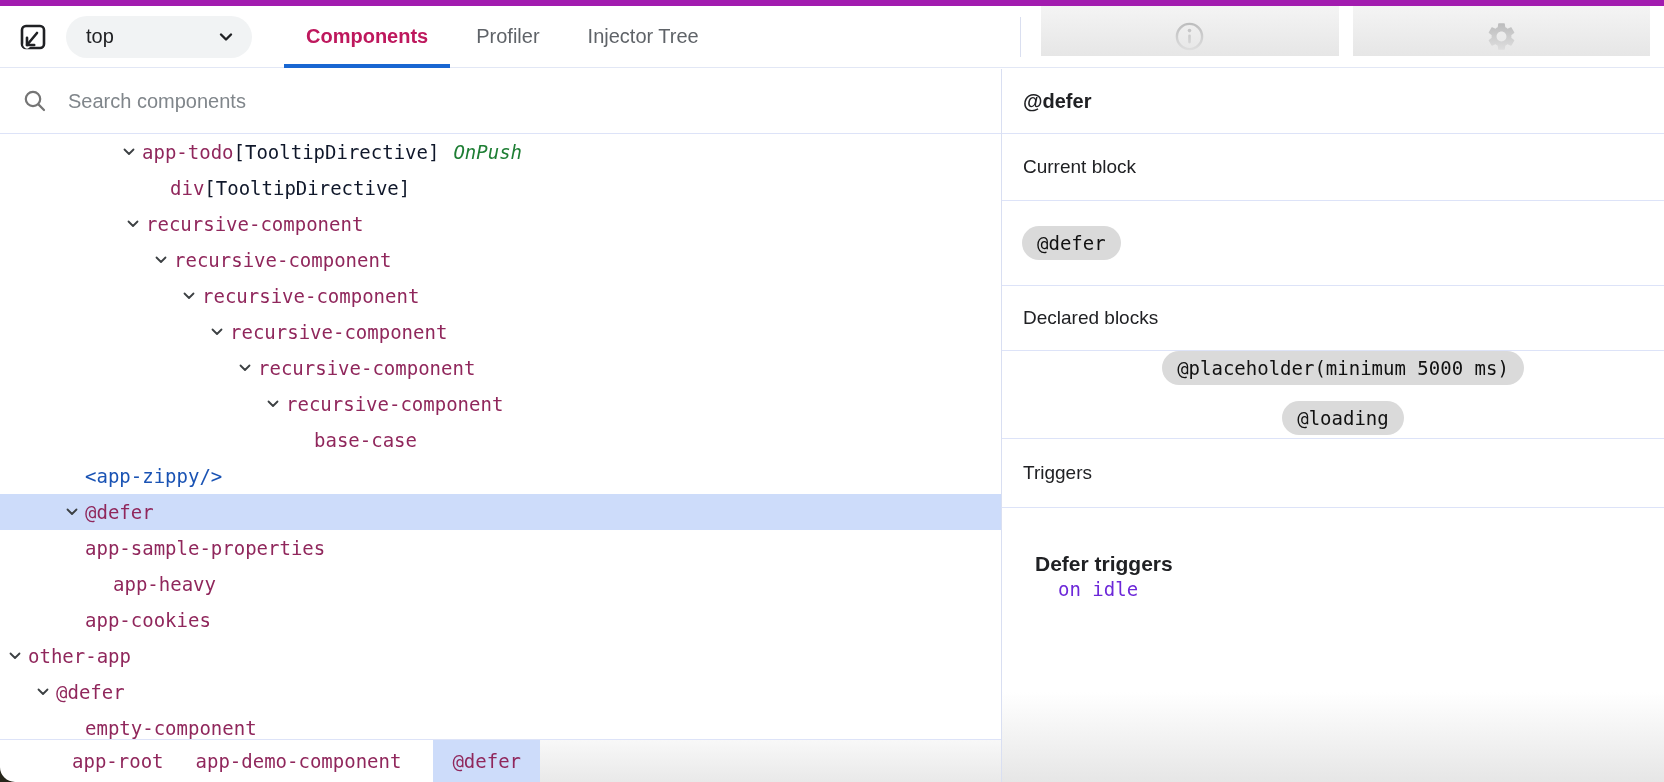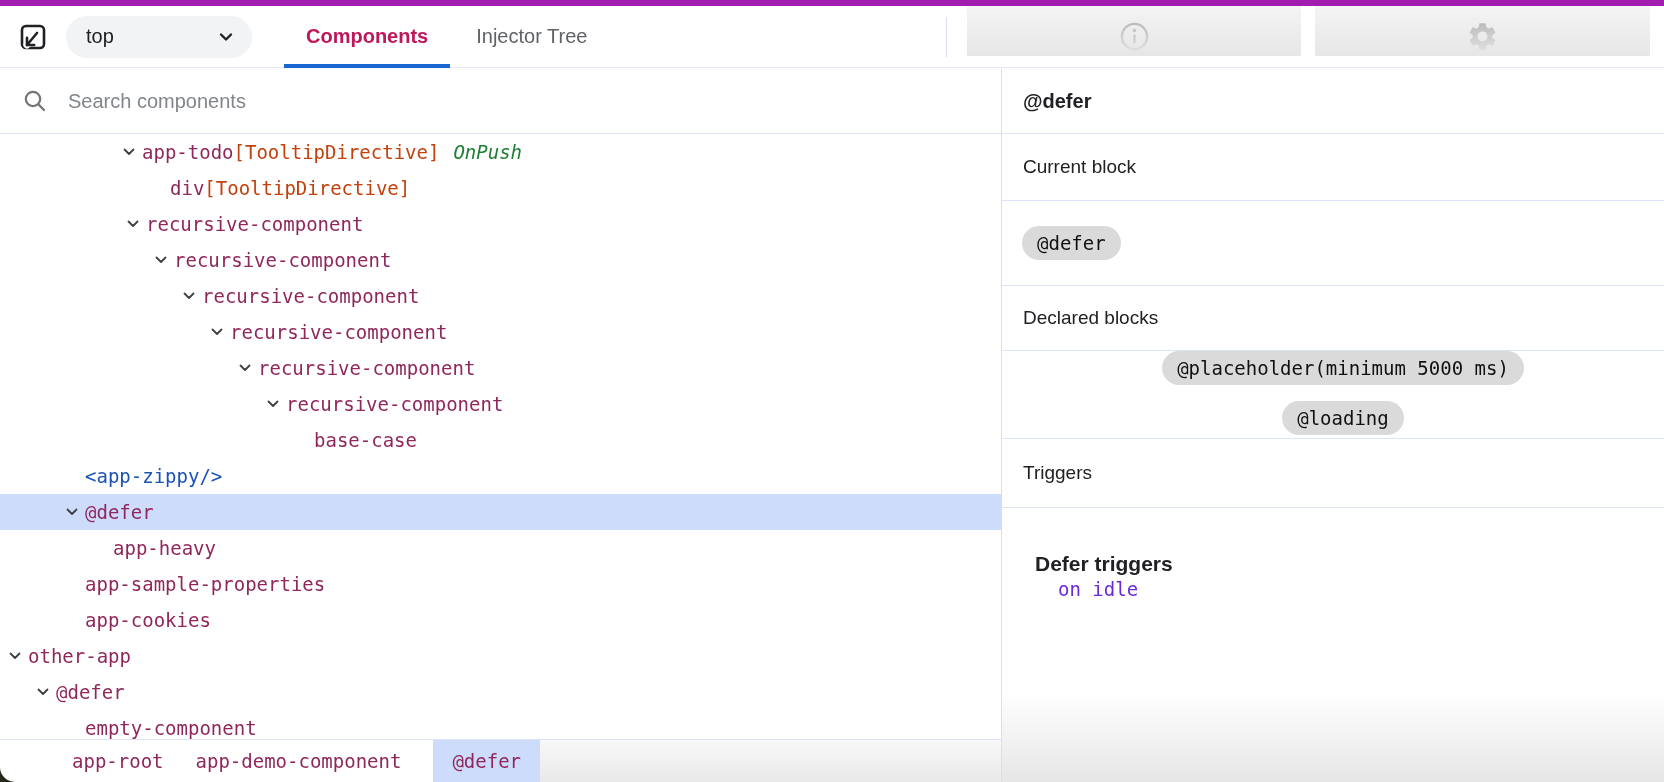--- a/index.html
+++ b/index.html
@@ -31,21 +31,21 @@
   .search-row input {
     border:none; outline:none; font-size:20px; margin-left:20px; width:760px; color:#202124;
     font-family:"Liberation Sans", sans-serif; background:transparent;
   }
   .search-row input::placeholder { color:#80868b; }
   .tree { flex:1; overflow:hidden; font-family:"DejaVu Sans Mono", monospace; font-size:19px; }
   .tree-row { height:36px; display:flex; align-items:center; white-space:pre; cursor:pointer; }
   .tree-row.selected { background:#cddcfa; }
   .chev { width:14px; height:14px; display:flex; align-items:center; justify-content:center; margin-right:6px; flex:none; }
   .tk-component { color:#90275c; }
-  .tk-directive { color:#c2410c; }
+  .tk-directive { color:#0f172a; }
   .tk-onpush { color:#1e7e34; font-style:italic; margin-left:14px;text-align:center; }
   .tk-element { color:#1a53b4; }
   
   .crumbs {
     height:43px; flex:none; border-top:1px solid #dde3f8; display:flex; align-items:stretch;
     position:relative; z-index:1; background:#fff; border-bottom-left-radius:15px;
     font-family:"DejaVu Sans Mono", monospace; font-size:19px; color:#90275c; padding-left:72px;
   }
   .crumb { display:flex; align-items:center; margin-right:32px; cursor:pointer; }
   .crumb.selected { background:#cddcfa; padding:0 19px; margin-right:0; }
@@ -95,20 +95,21 @@
       <span class="lbl">top</span>
       <span>
         <svg width="20" height="20" viewBox="0 0 20 20">
             <path d="M5 7.5 L10 12.5 L15 7.5" fill="none" stroke="#202124" stroke-width="2.4" stroke-linecap="round" stroke-linejoin="round"></path>
           </svg>
       </span>
     </div>
 
     <div class="tabs">
       <div class="tab active">Components</div>
+      <div class="tab">Profiler</div>
       <div class="tab">Injector Tree</div>
     </div>
 
     <div class="toolbar-spacer"></div>
     <div class="tb-divider"></div>
 
     <button class="icon-btn right">
       <span>
         <svg width="31" height="31" viewBox="0 0 31 31">
           <circle cx="15.5" cy="15.5" r="12.6" fill="none" stroke="#202124" stroke-width="2.4"></circle>
@@ -161,22 +162,22 @@
                 <path d="M2.5 4.5 L7 9 L11.5 4.5" fill="none" stroke="#3c4043" stroke-width="1.8" stroke-linecap="round" stroke-linejoin="round"></path>
               </svg></span><span class="tk tk-component">recursive-component</span></div>
           <div class="tree-row"><span class="chev" style="margin-left: 266px;"><svg width="14" height="14" viewBox="0 0 14 14">
                 <path d="M2.5 4.5 L7 9 L11.5 4.5" fill="none" stroke="#3c4043" stroke-width="1.8" stroke-linecap="round" stroke-linejoin="round"></path>
               </svg></span><span class="tk tk-component">recursive-component</span></div>
           <div class="tree-row"><span class="tk tk-component" style="margin-left: 314px;">base-case</span></div>
           <div class="tree-row"><span class="tk tk-element" style="margin-left: 85px;">&lt;app-zippy/&gt;</span></div>
           <div class="tree-row selected"><span class="chev" style="margin-left: 65px;"><svg width="14" height="14" viewBox="0 0 14 14">
                 <path d="M2.5 4.5 L7 9 L11.5 4.5" fill="none" stroke="#3c4043" stroke-width="1.8" stroke-linecap="round" stroke-linejoin="round"></path>
               </svg></span><span class="tk tk-component">@defer</span></div>
+          <div class="tree-row"><span class="tk tk-component" style="margin-left: 85px;">app-sample-properties</span></div>
           <div class="tree-row"><span class="tk tk-component" style="margin-left: 113px;">app-heavy</span></div>
-          <div class="tree-row"><span class="tk tk-component" style="margin-left: 85px;">app-sample-properties</span></div>
           <div class="tree-row"><span class="tk tk-component" style="margin-left: 85px;">app-cookies</span></div>
           <div class="tree-row"><span class="chev" style="margin-left: 8px;"><svg width="14" height="14" viewBox="0 0 14 14">
                 <path d="M2.5 4.5 L7 9 L11.5 4.5" fill="none" stroke="#3c4043" stroke-width="1.8" stroke-linecap="round" stroke-linejoin="round"></path>
               </svg></span><span class="tk tk-component">other-app</span></div>
           <div class="tree-row"><span class="chev" style="margin-left: 36px;"><svg width="14" height="14" viewBox="0 0 14 14">
                 <path d="M2.5 4.5 L7 9 L11.5 4.5" fill="none" stroke="#3c4043" stroke-width="1.8" stroke-linecap="round" stroke-linejoin="round"></path>
               </svg></span><span class="tk tk-component">@defer</span></div>
           <div class="tree-row"><span class="tk tk-component" style="margin-left: 85px;">empty-component</span></div>
         </div>
 

